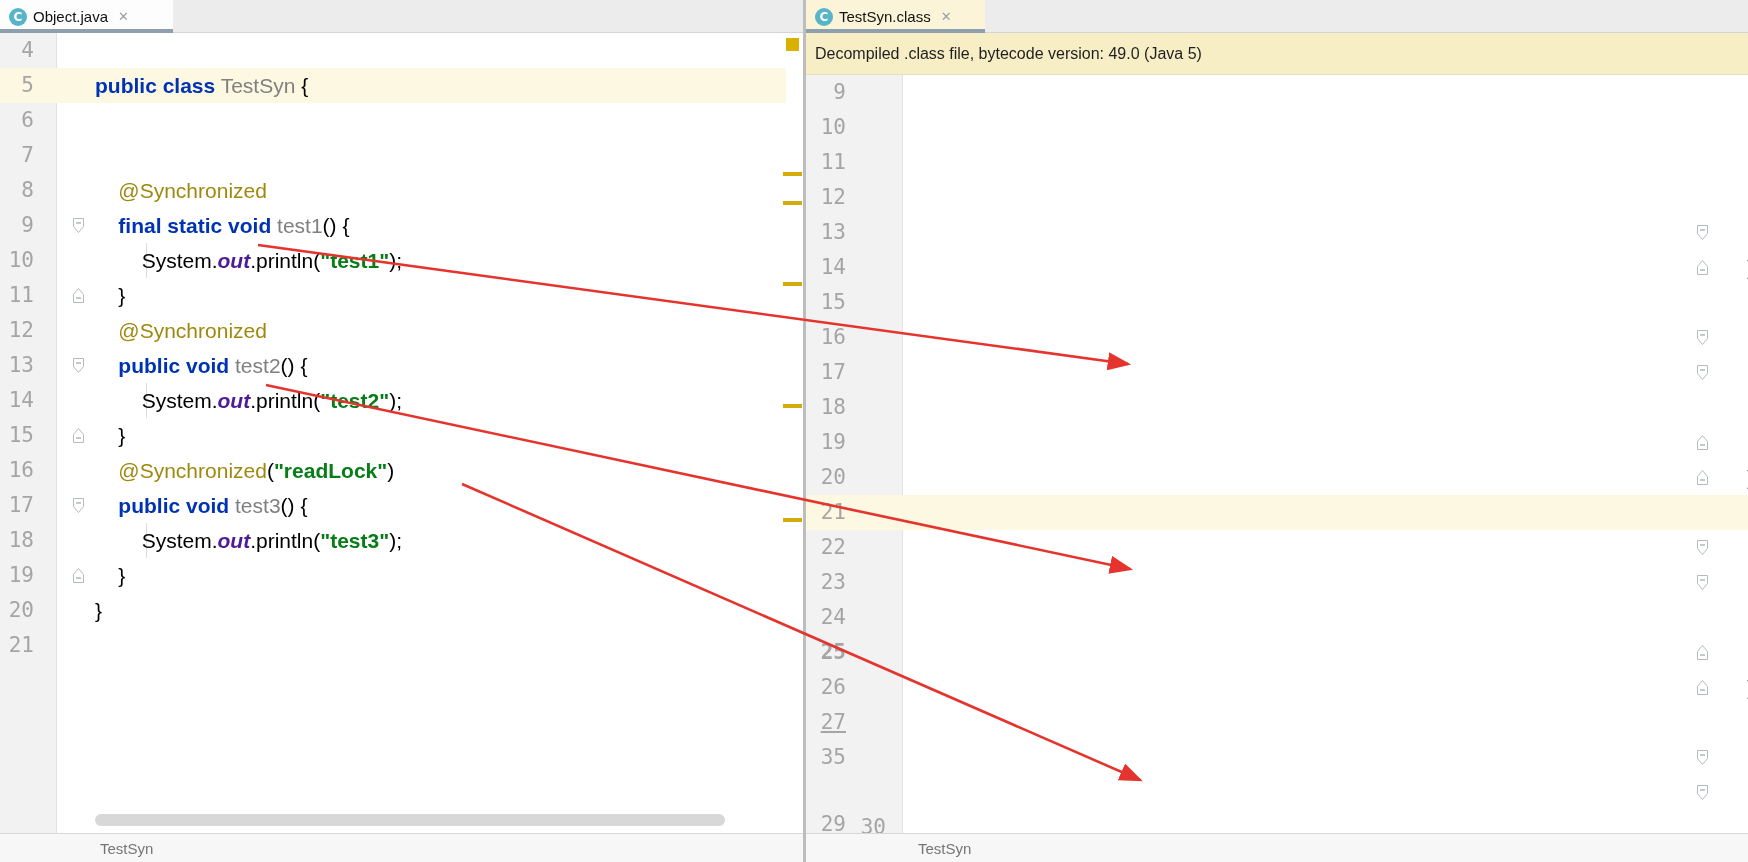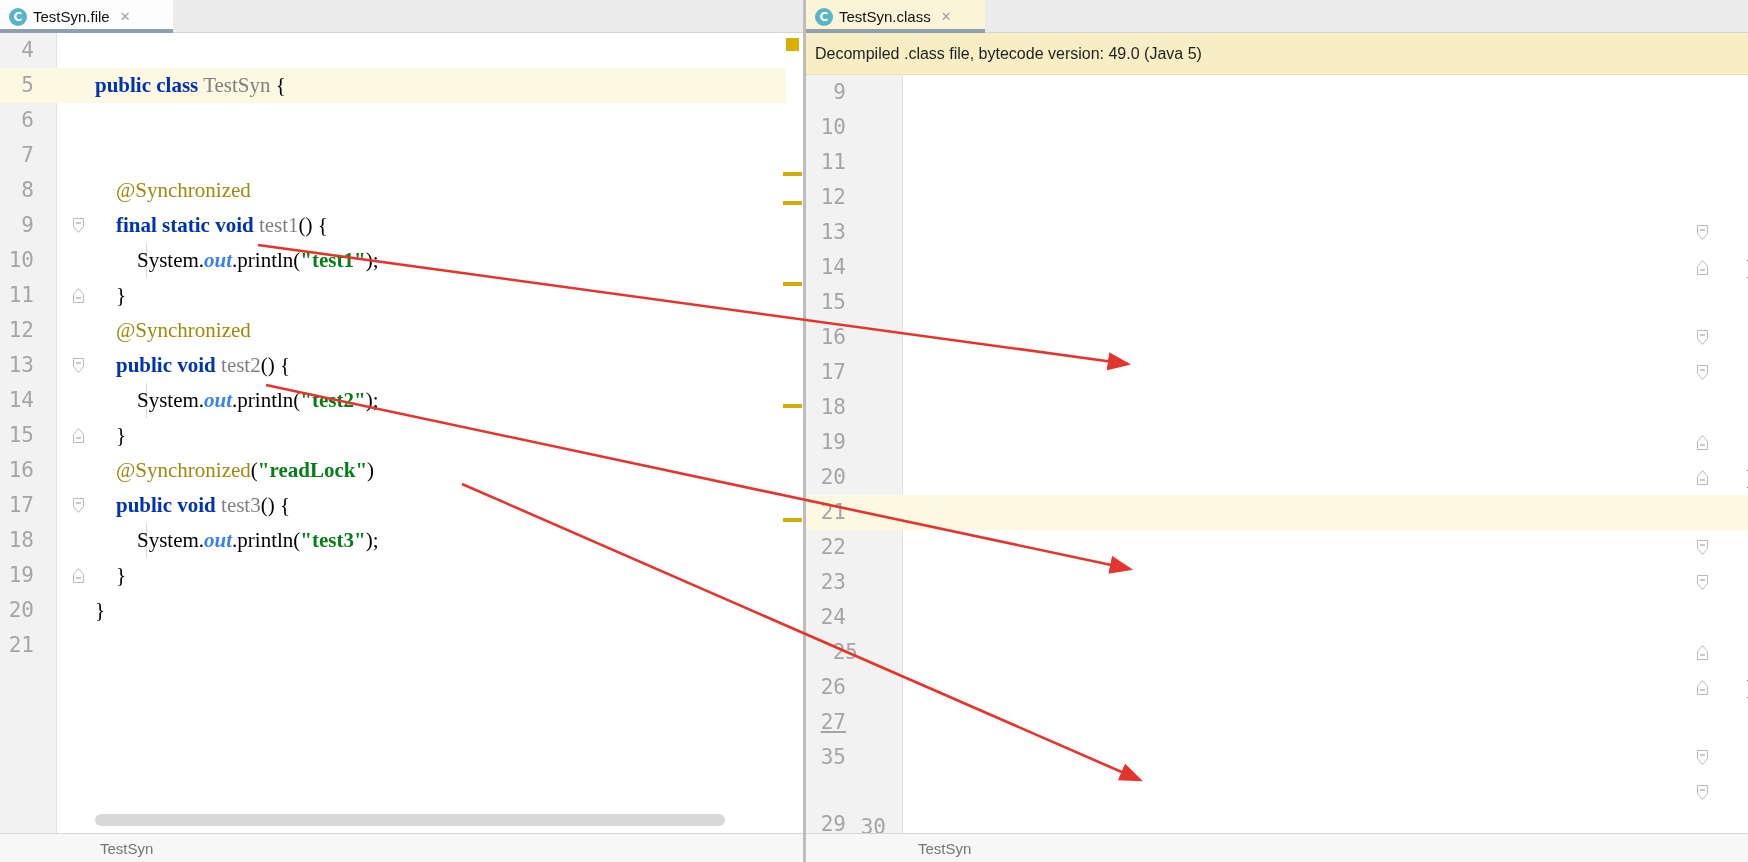--- a/index.html
+++ b/index.html
@@ -23,32 +23,32 @@
     font-family:"DejaVu Sans",sans-serif;flex:0 0 auto;}
   .tab-close{color:#9aa0a6;font-size:13px;margin-left:4px;line-height:1;}
   #tab-java{left:0;width:173px;background:#fdfdfd;}
   #tab-class{left:0;width:179px;background:#fbf4d8;}
 
   
   .editor{position:absolute;left:0;right:0;top:33px;height:800px;background:#ffffff;overflow:hidden;}
   .gutter-bg{position:absolute;background:#f2f2f2;border-right:1px solid #e2e2e2;box-sizing:border-box;z-index:1;}
   .hl-row{position:absolute;height:35px;background:#fcf8e2;z-index:2;}
   .code-line{position:absolute;height:35px;line-height:35px;white-space:pre;
-    font-family:Liberation Serif, serif;font-size:21px;color:#000;z-index:5;text-align:right;}
+    font-family:Liberation Sans, sans-serif;font-size:21px;color:#000;z-index:5;text-align:right;}
   .line-num{position:absolute;height:35px;line-height:35px;text-align:right;
     font-family:"DejaVu Sans Mono",monospace;font-size:21px;color:#a5a5a5;z-index:4;}
   .indent-guide{position:absolute;width:1px;height:35px;background:#dcdcdc;z-index:3;}
   .fold-icon{position:absolute;z-index:6;}
 
   .tk-k{color:#0033b3;font-weight:bold;}
   .tk-p{color:#000000;}
   .tk-g{color:#808080;}
   .tk-a{color:#9e880d;}
   .tk-s{color:#067d17;font-weight:bold;}
-  .tk-f{color:#3b82f6;font-weight:bold;font-style:italic;}
+  .tk-f{color:#4c1d95;font-weight:bold;font-style:italic;}
 
   
   #banner{position:absolute;left:0;right:0;top:0;height:42px;background:#f7eec6;border-bottom:1px solid #e8e0bc;
     box-sizing:border-box;display:flex;align-items:center;padding-left:9px;z-index:8;}
   #banner .banner-text{font-size:16px;color:#1f1f1f;}
 
   
   .stripe-square{position:absolute;width:13px;height:13px;background:#d9b100;z-index:9;}
   .stripe-dash{position:absolute;width:19px;height:4px;background:#d3ac0b;z-index:9;}
 
@@ -63,21 +63,21 @@
   
   #arrows{position:absolute;left:0;top:0;width:1748px;height:862px;z-index:50;pointer-events:none;}
 </style>
 </head>
 <body>
 
 <div class="pane" id="pane-left">
   <div class="tabbar">
     <div class="tab" id="tab-java">
       <span class="class-icon">C</span>
-      <span class="tab-title">TestSyn.file</span>
+      <span class="tab-title">Object.java</span>
       <span class="tab-close">✕</span>
       <span class="underline"></span>
     </div>
   </div>
   <div class="editor" id="editor-left">
       <div class="gutter-bg" style="left: 0px; width: 57px; top: 0px; bottom: 0px;"></div>
       <div class="line-num" style="left: 0px; width: 34px; top: 0px;">4</div>
       <div class="code-line" style="left: 95px; top: 0px;"></div>
       <div class="hl-row" style="left: 0px; width: 786px; top: 35px;"></div>
       <div class="line-num" style="left: 0px; width: 34px; top: 35px;">5</div>
@@ -227,21 +227,21 @@
         </svg></div>
       <div class="code-line" style="left: 918px; top: 497px;"><span class="tk-p">    </span></div>
       <div class="line-num" style="left: 0px; width: 40px; top: 532px;">23</div>
       <div class="fold-icon" style="left: 890px; top: 541px;"><svg width="13" height="17">
           <path d="M1.5 1.5 H11.5 V9.5 L6.5 15.5 L1.5 9.5 Z" fill="#ffffff" stroke="#b4bac0"></path>
           <line x1="4" y1="6" x2="9" y2="6" stroke="#8d939a"></line>
         </svg></div>
       <div class="code-line" style="left: 918px; top: 532px;"><span class="tk-p">        </span></div>
       <div class="line-num" style="left: 0px; width: 40px; top: 567px;">24</div>
       <div class="code-line" style="left: 918px; top: 567px;"><span class="tk-p">            System.out.println(</span></div>
-      <div class="line-num" style="left: 12px; width: 40px; top: 602px;">25</div>
+      <div class="line-num" style="left: 0px; width: 40px; top: 602px; font-weight: bold;">25</div>
       <div class="fold-icon" style="left: 890px; top: 611px;"><svg width="13" height="17">
           <path d="M1.5 15.5 H11.5 V7.5 L6.5 1.5 L1.5 7.5 Z" fill="#ffffff" stroke="#b4bac0"></path>
           <line x1="4" y1="11" x2="9" y2="11" stroke="#8d939a"></line>
         </svg></div>
       <div class="code-line" style="left: 918px; top: 602px;"><span class="tk-p">        }</span></div>
       <div class="line-num" style="left: 0px; width: 40px; top: 637px;">26</div>
       <div class="fold-icon" style="left: 890px; top: 646px;"><svg width="13" height="17">
           <path d="M1.5 15.5 H11.5 V7.5 L6.5 1.5 L1.5 7.5 Z" fill="#ffffff" stroke="#b4bac0"></path>
           <line x1="4" y1="11" x2="9" y2="11" stroke="#8d939a"></line>
         </svg></div>

